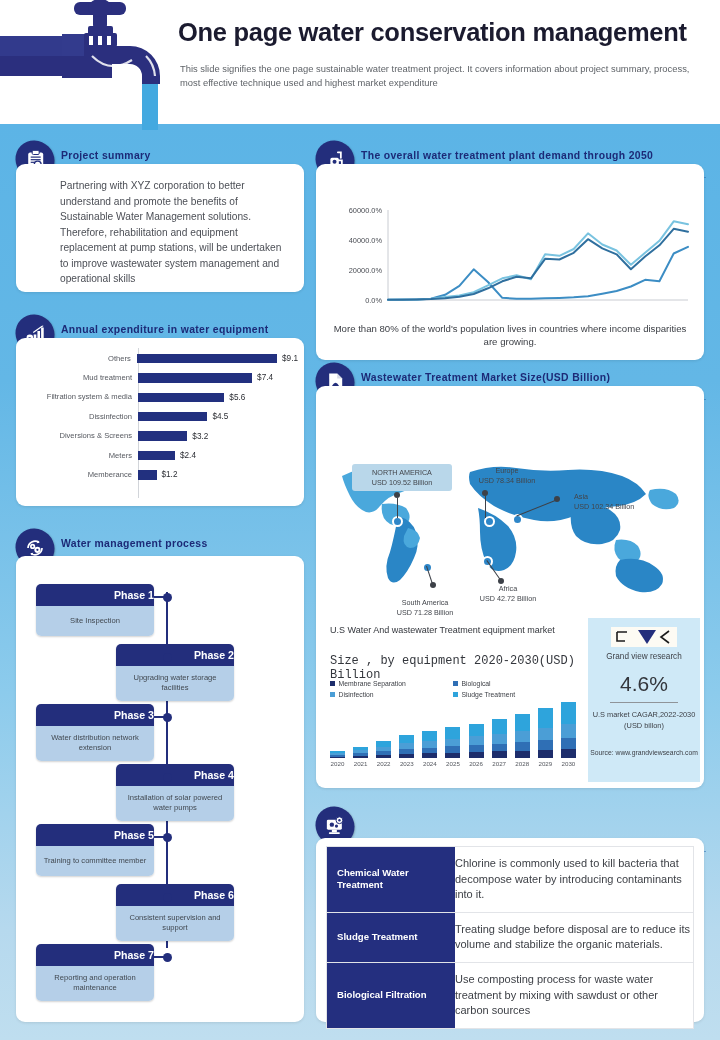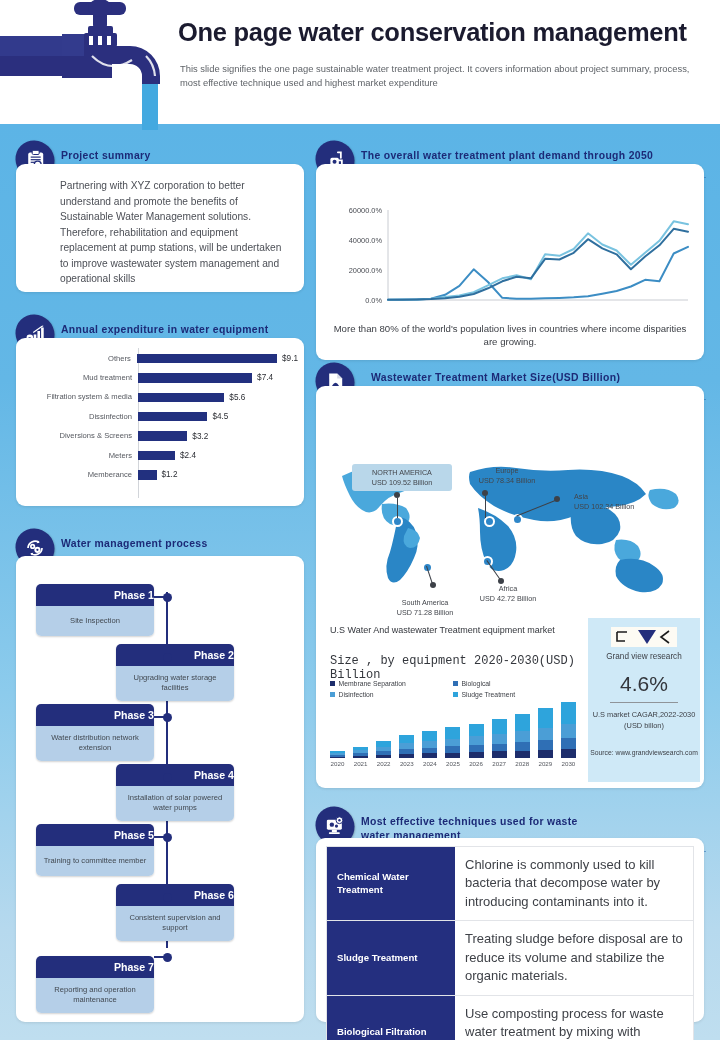--- a/index.html
+++ b/index.html
@@ -136,21 +136,21 @@
 
   
   #tech-card { left:316px; top:838px; width:388px; height:184px; }
   .tech-tbl { position:absolute; left:10px; top:8px; width:368px; border:1px solid #e2e4e8; }
   .tech-row { display:flex; border-bottom:1px solid #e2e4e8; }
   .tech-row:last-child { border-bottom:none; }
   .tech-k {
     width:128px; background:#242f7f; color:#fff; font-size:9.6px; font-weight:bold;
     padding:11px 10px; line-height:1.3; display:flex; align-items:center;
   }
-  .tech-v { flex:1; padding:9px 10px; font-size:13px; color:#3e4147; line-height:1.42; background:#fff; }
+  .tech-v { flex:1; padding:9px 0; font-size:11px; color:#3e4147; line-height:1.42; background:#fff; }
 </style>
 </head>
 <body>
 
 <div class="page">
   <div class="bg-white-top"></div>
   <div class="bg-blue"></div>
 
   <div class="header">
     <svg class="faucet" viewBox="0 0 190 130">
@@ -317,21 +317,21 @@
           <div class="phase-b">Training  to committee member</div>
         </div>
         <div class="node" style="top: 276.5px;"></div>
         <div class="conn" style="top: 280.2px; left: 138px; width: 13px;"></div>
         <div class="phase" style="left: 100px; top: 328px;">
           <div class="phase-h">Phase 6</div>
           <div class="phase-b">Consistent supervision and support</div>
         </div>
         <div class="node" style="top: 336.5px;"></div>
         <div class="conn" style="top: 340.2px; left: 151px;"></div>
-        <div class="phase" style="left: 20px; top: 400px;">
+        <div class="phase" style="left: 20px; top: 388px;">
           <div class="phase-h">Phase 7</div>
           <div class="phase-b">Reporting and operation maintenance</div>
         </div>
         <div class="node" style="top: 396.5px;"></div>
         <div class="conn" style="top: 400.2px; left: 138px; width: 13px;"></div>
       </div>
   </div>
 
   <div class="sec-head" style="left:316px; top:140px; width:392px;">
     <div class="drop">
@@ -358,21 +358,21 @@
           <text x="54" y="7" text-anchor="end" font-size="7.4" fill="#4a4d54" font-family="&quot;Liberation Sans&quot;,sans-serif">60000.0%</text>
           <path d="M60 4 V94 H360" stroke="#c9ccd2" fill="none" stroke-width="1"></path>
           <polyline points="60.0,93.7 74.3,93.6 88.6,93.4 102.9,92.7 117.1,88.8 131.4,79.8 145.7,63.3 160.0,76.0 174.3,91.8 188.6,92.8 202.9,92.7 217.1,92.2 231.4,91.9 245.7,91.3 260.0,90.3 274.3,87.7 288.6,85.0 302.9,80.5 317.1,73.8 331.4,75.3 345.7,47.5 360.0,40.8" fill="none" stroke="#3c8dc4" stroke-width="2" stroke-linejoin="round" stroke-linecap="round"></polyline>
           <polyline points="60.0,93.8 74.3,93.7 88.6,93.5 102.9,92.8 117.1,91.0 131.4,89.5 145.7,86.2 160.0,79.3 174.3,72.3 188.6,69.3 202.9,73.3 217.1,48.3 231.4,49.8 245.7,43.0 260.0,27.3 274.3,38.5 288.6,44.5 302.9,58.8 317.1,46.8 331.4,34.8 345.7,15.3 360.0,18.3" fill="none" stroke="#79c3e0" stroke-width="2" stroke-linejoin="round" stroke-linecap="round"></polyline>
           <polyline points="60.0,93.8 74.3,93.8 88.6,93.6 102.9,93.1 117.1,92.2 131.4,90.7 145.7,88.0 160.0,82.3 174.3,75.3 188.6,70.8 202.9,72.3 217.1,52.8 231.4,53.5 245.7,46.8 260.0,33.2 274.3,42.3 288.6,48.3 302.9,63.3 317.1,50.5 331.4,39.3 345.7,22.8 360.0,25.8" fill="none" stroke="#2f6f9e" stroke-width="2" stroke-linejoin="round" stroke-linecap="round"></polyline>
         </svg>
     </div>
     <div class="lc-note">More  than 80% of the world's population lives in countries where income disparities are growing.</div>
   </div>
 
-  <div class="sec-head" style="left:316px; top:362px; width:392px;gap:10px;">
+  <div class="sec-head" style="left:316px; top:362px; width:392px;">
     <div class="drop">
       <span class="gl">
         <svg width="17" height="19" viewBox="0 0 17 19">
           <path d="M2 1 h8 l5 5 v12 h-13 z" fill="#fff"></path>
           <path d="M10 1 v5 h5" fill="#d8dbe6"></path>
           <path d="M5 13 q3.4 -5.4 6.6 0 a3.3 3.3 0 0 1 -6.6 0 z" fill="#232e7c"></path>
           <rect x="4" y="15.8" width="9" height="1.2" fill="#232e7c"></rect>
         </svg>
       </span>
     </div>
@@ -570,22 +570,20 @@
           <rect x="1" y="3" width="15" height="10" rx="1.4" fill="#fff"></rect>
           <rect x="6" y="13" width="5" height="2.6" fill="#fff"></rect>
           <rect x="3" y="15.6" width="11" height="1.8" rx="0.8" fill="#fff"></rect>
           <circle cx="13.6" cy="3.6" r="3.4" fill="#fff" stroke="#232e7c" stroke-width="1"></circle>
           <circle cx="13.6" cy="3.6" r="1.2" fill="#232e7c"></circle>
           <circle cx="6" cy="8" r="2.2" fill="#232e7c"></circle>
           <circle cx="10.6" cy="9.4" r="1.6" fill="#232e7c"></circle>
         </svg>
       </span>
     </div>
-    <div class="sec-title">Most effective  techniques  used for waste
-water  management</div>
   </div>
   <div class="sec-rule" style="left:354px; top:851px; width:352px;"></div>
   <div class="card" id="tech-card">
     <div class="tech-tbl" id="tech-tbl">
         <div class="tech-row">
           <div class="tech-k">Chemical Water Treatment</div>
           <div class="tech-v">Chlorine is commonly used to kill bacteria that decompose water by introducing contaminants into it.</div>
         </div>
         <div class="tech-row">
           <div class="tech-k">Sludge Treatment</div>

